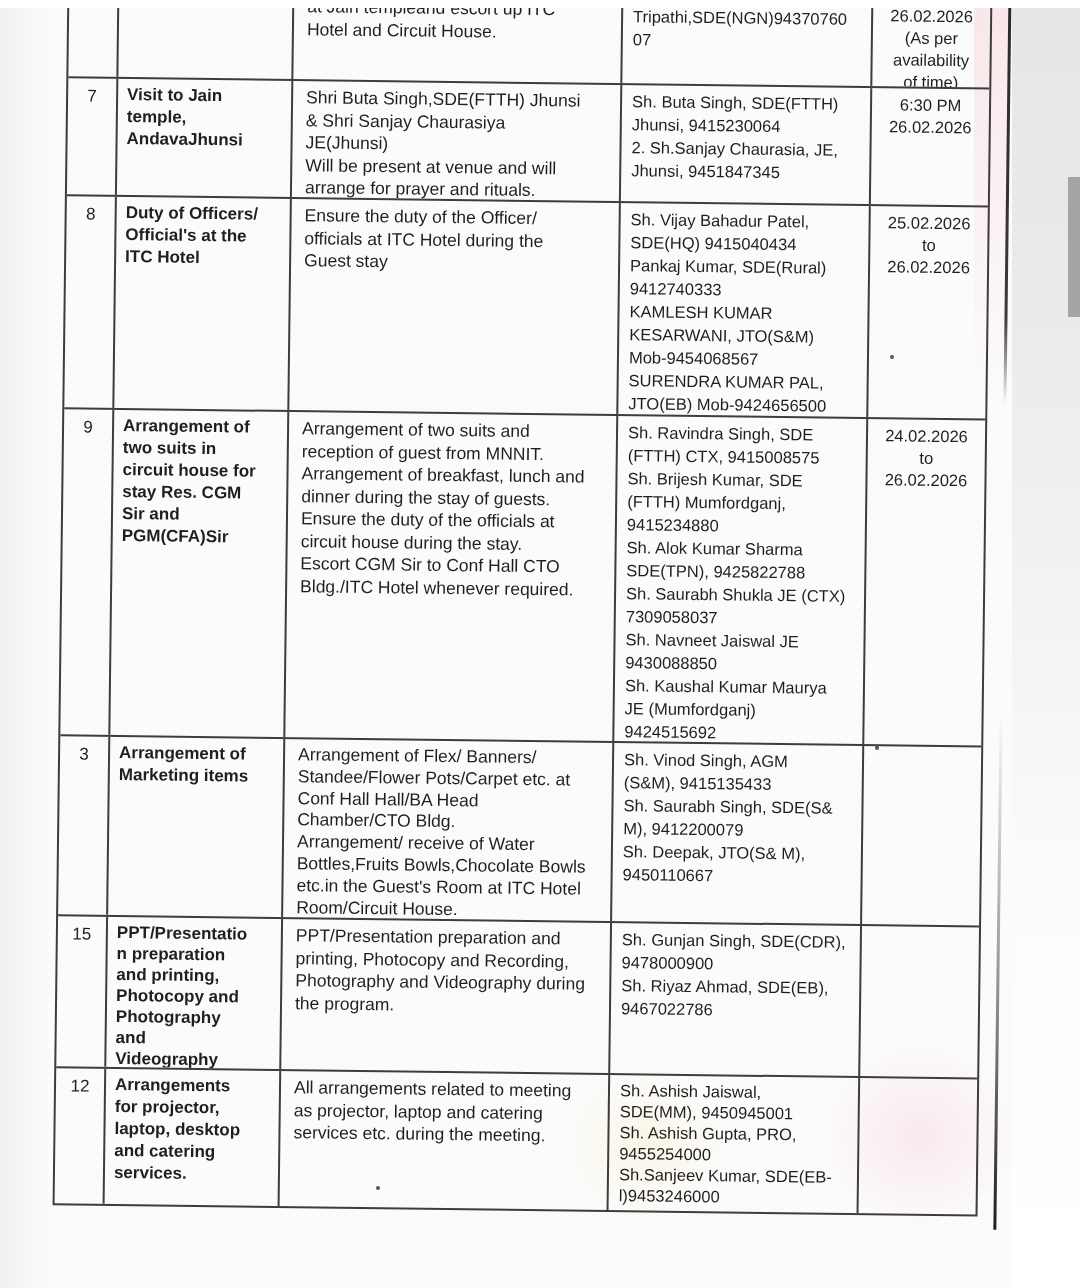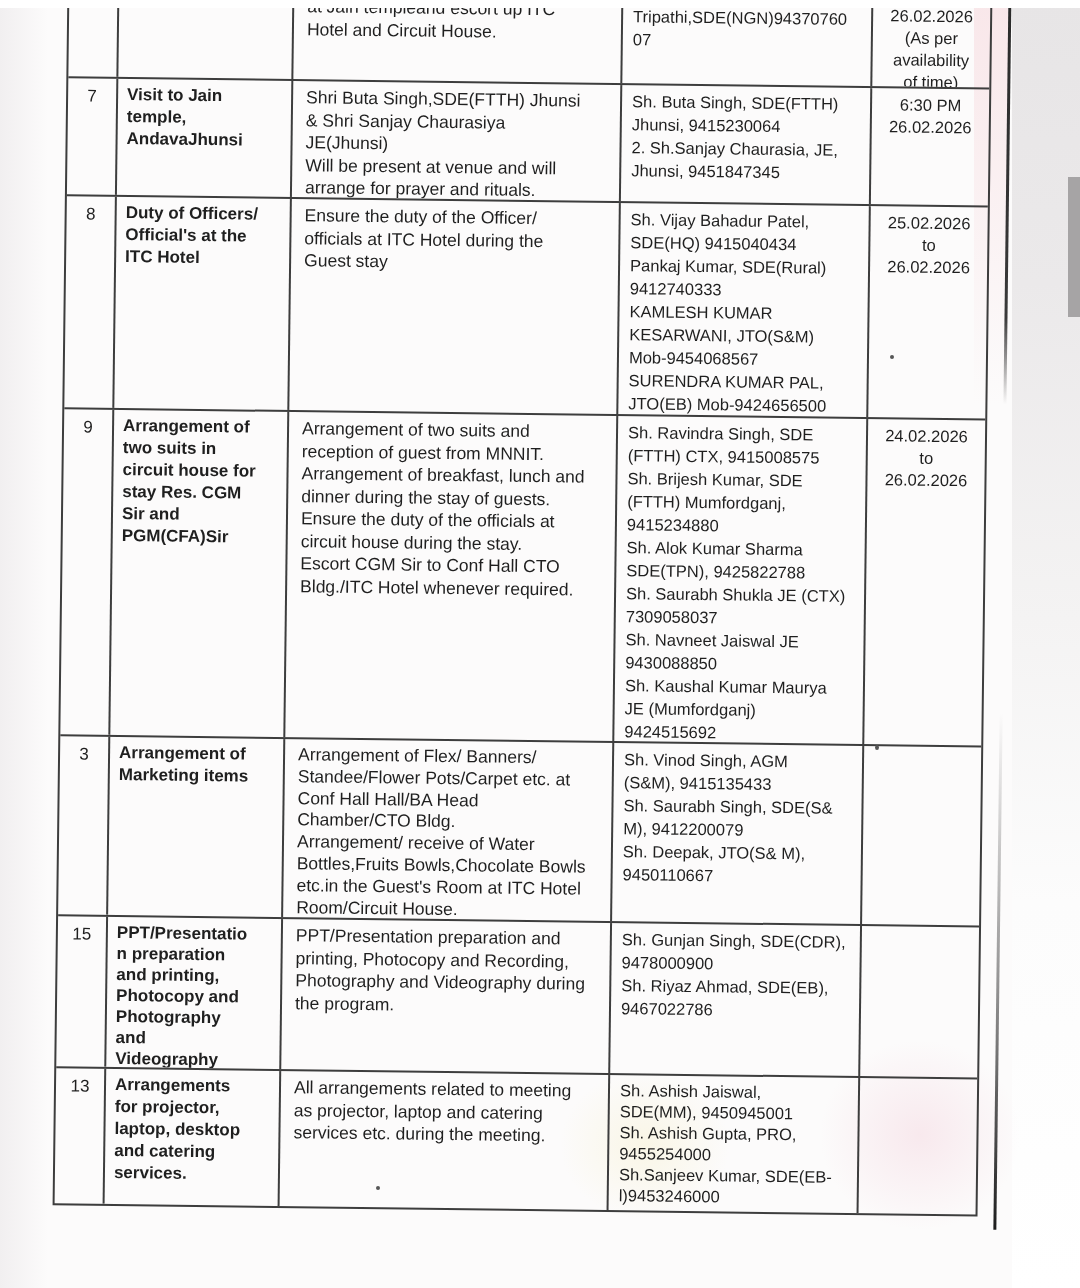--- a/index.html
+++ b/index.html
@@ -267,21 +267,21 @@
 Sh. Riyaz Ahmad, SDE(EB),
 9467022786</div>
             </div>
     <div class="cell c5">
               <div class="inner"></div>
             </div>
   </div>
 
   <div class="row row-5" style="height: 135px;">
     <div class="cell c1">
-              <div class="inner">13</div>
+              <div class="inner">12</div>
             </div>
     <div class="cell c2">
               <div class="inner">Arrangements
 for projector,
 laptop, desktop
 and catering
 services.</div>
             </div>
     <div class="cell c3">
               <div class="inner">All arrangements related to meeting

